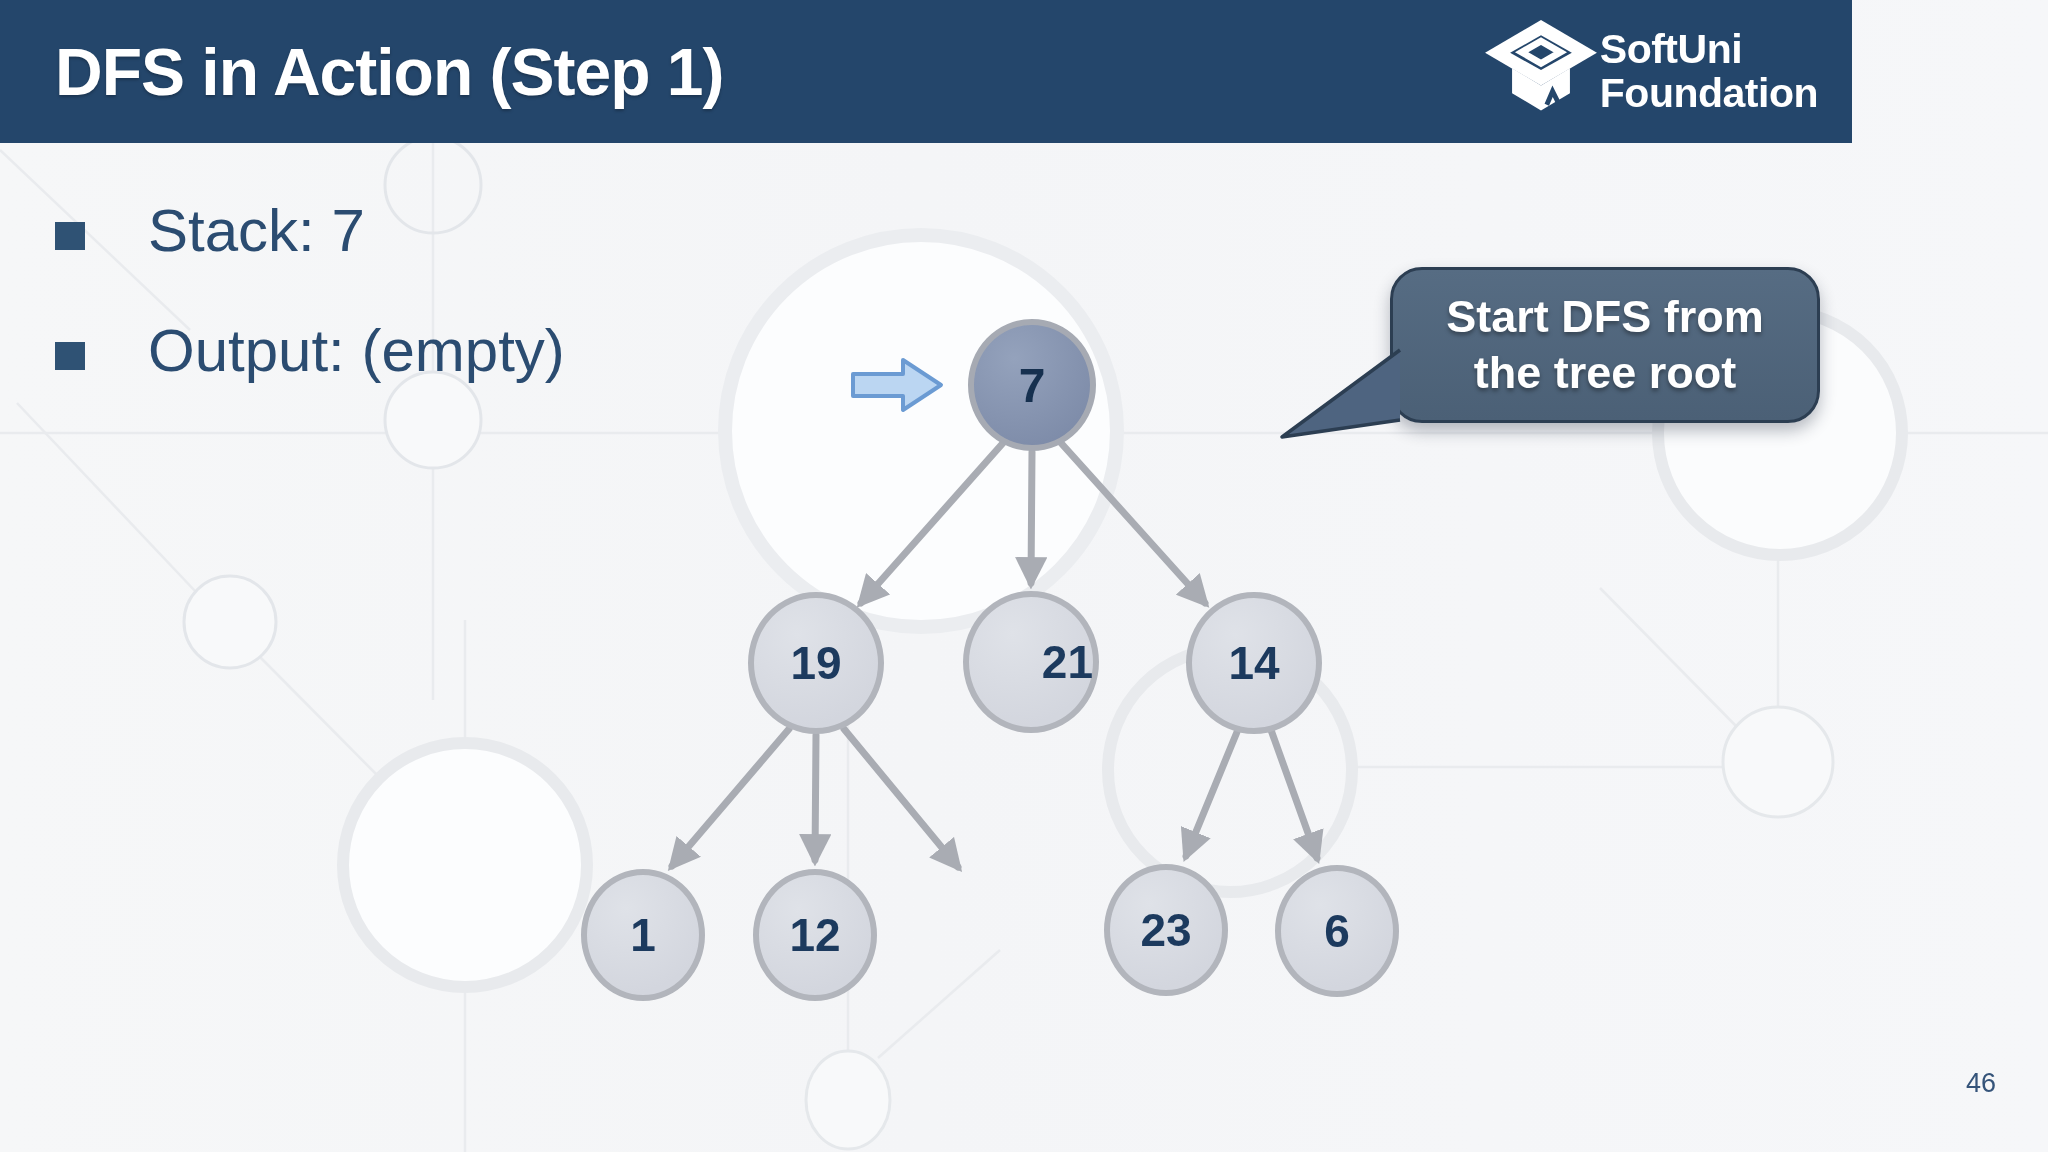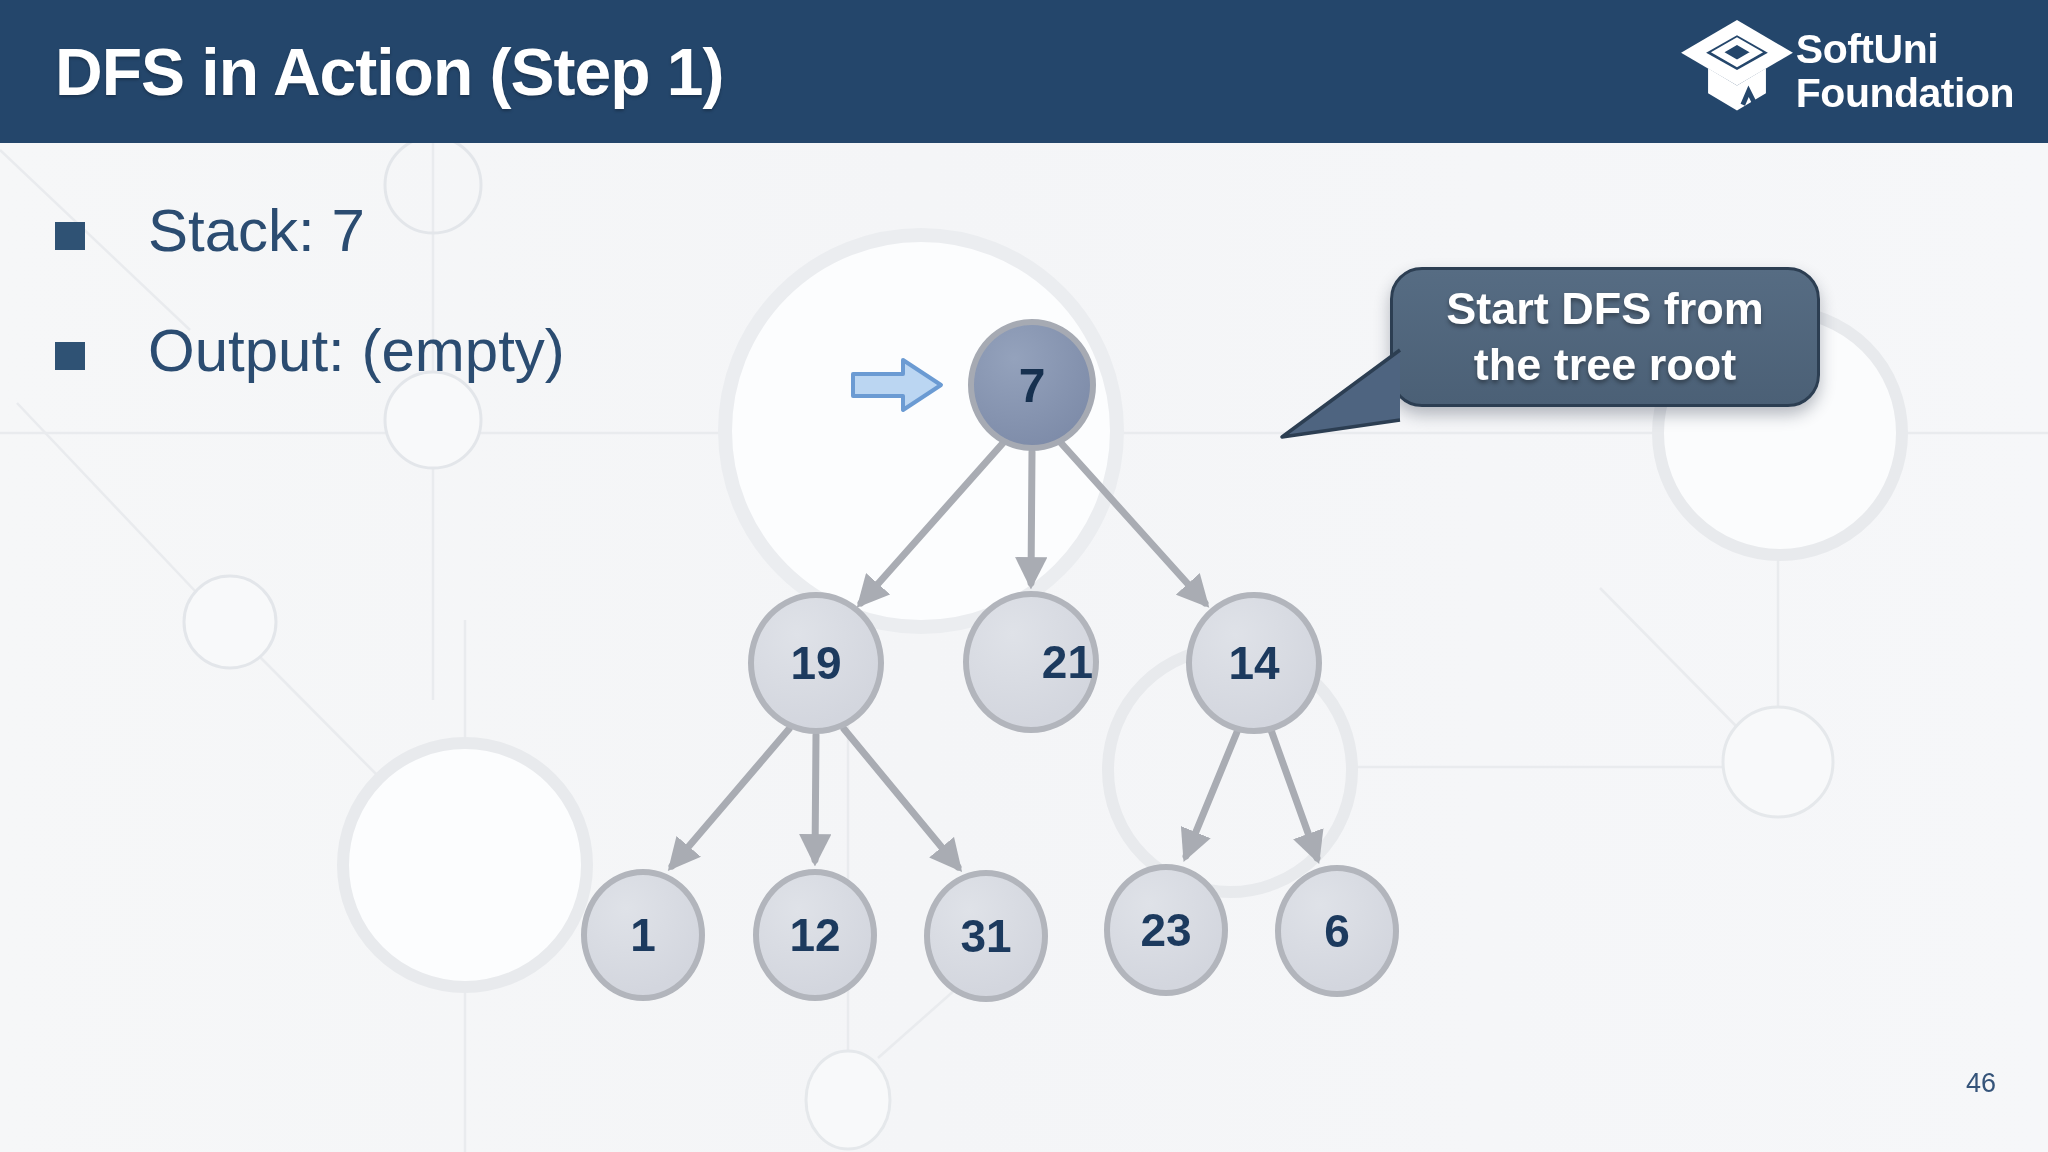--- a/index.html
+++ b/index.html
@@ -5,21 +5,21 @@
   html,body { margin:0; padding:0; background:#e9eaec; }
   .slide {
     position:relative; width:2048px; height:1152px; overflow:hidden;
     background:linear-gradient(90deg,#f6f7f8 0%,#f4f5f7 45%,#f6f7f9 100%);
     font-family:"Liberation Sans", sans-serif;
   }
   svg.layer { position:absolute; left:0; top:0; width:2048px; height:1152px; }
 
   
   .header {
-    position:absolute; left:0; top:0; width:2048px; height:143px;
+    position:absolute; left:0; top:0; width:1852px; height:143px;
     background:#24466B; display:flex; align-items:center; z-index:20;
   }
   .title {
     margin-left:55px; color:#ffffff; font-size:66px; font-weight:bold;
     letter-spacing:-1px; text-shadow:0 2px 3px rgba(0,0,0,.25);
   }
   .logo { position:absolute; right:34px; top:50%; transform:translateY(-50%);
     display:flex; align-items:center; }
   .logo-text { color:#ffffff; font-weight:bold; font-size:41px; line-height:1.06;
     letter-spacing:-0.5px; }
@@ -39,21 +39,21 @@
   .node.root {
     background:radial-gradient(circle at 35% 28%, #94A2BC 0%, #7E8CA9 80%);
     border:6px solid #A6AAB3; color:#16304F; font-size:48px;
   }
   .node.mid  { width:136px; height:142px; }
   .node.leaf { width:124px; height:132px; }
   .node.root { width:128px; height:132px; }
 
   
   .callout {
-    position:absolute; left:1390px; top:267px; width:430px; height:140px;
+    position:absolute; left:1390px; top:267px; width:430px; height:156px;
     box-sizing:border-box; background:linear-gradient(180deg,#566C83 0%,#4B6076 100%);
     border:3px solid #2C3E52; border-radius:32px; z-index:8;
     box-shadow:0 8px 16px rgba(25,35,55,.30);
     display:flex; flex-direction:column; align-items:center; justify-content:center;
   }
   .callout-line {
     color:#ffffff; font-weight:bold; font-size:45px; line-height:1.24;
     text-shadow:0 3px 4px rgba(0,0,0,.35); white-space:nowrap;
   }
   .tail { z-index:9; }
@@ -145,23 +145,20 @@
     </div>
   <div class="node mid" style="left:1186px; top:592px;align-items:center;">
       <span>14</span>
     </div>
   <div class="node leaf" style="left:581px;  top:869px;">
       <span>1</span>
     </div>
   <div class="node leaf" style="left:753px;  top:869px;justify-content:center;">
       <span>12</span>
     </div>
-  <div class="node leaf" style="left:924px;  top:870px;">
-      <span>31</span>
-    </div>
   <div class="node leaf" style="left:1104px; top:864px;">
       <span>23</span>
     </div>
   <div class="node leaf" style="left:1275px; top:865px;">
       <span>6</span>
     </div>
 
   <div class="callout">
     <div class="callout-line">Start DFS from</div>
     <div class="callout-line">the tree root</div>

